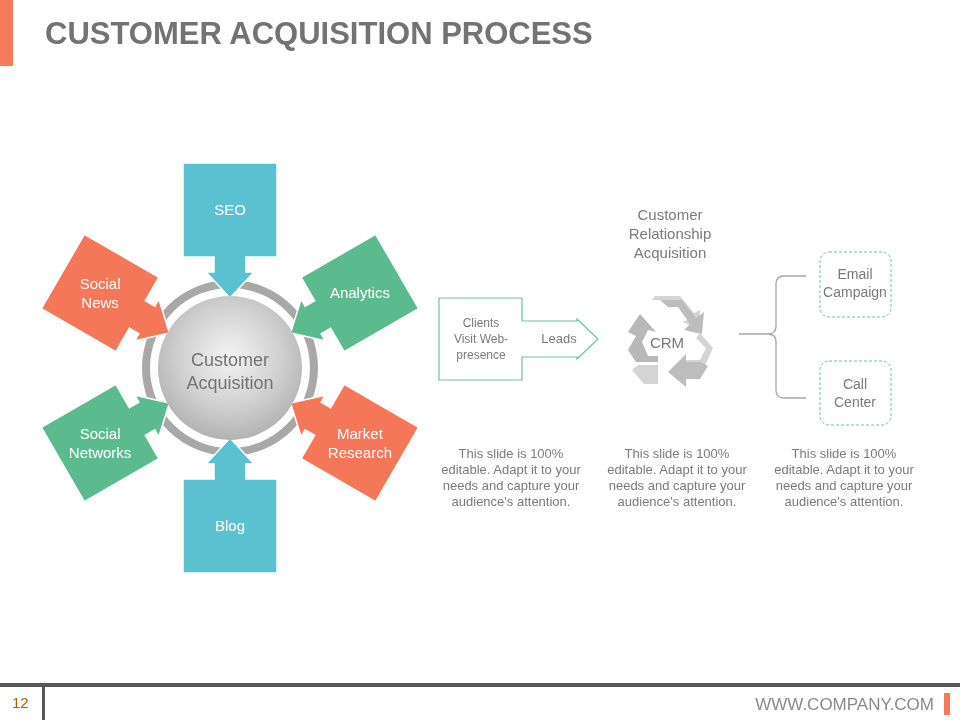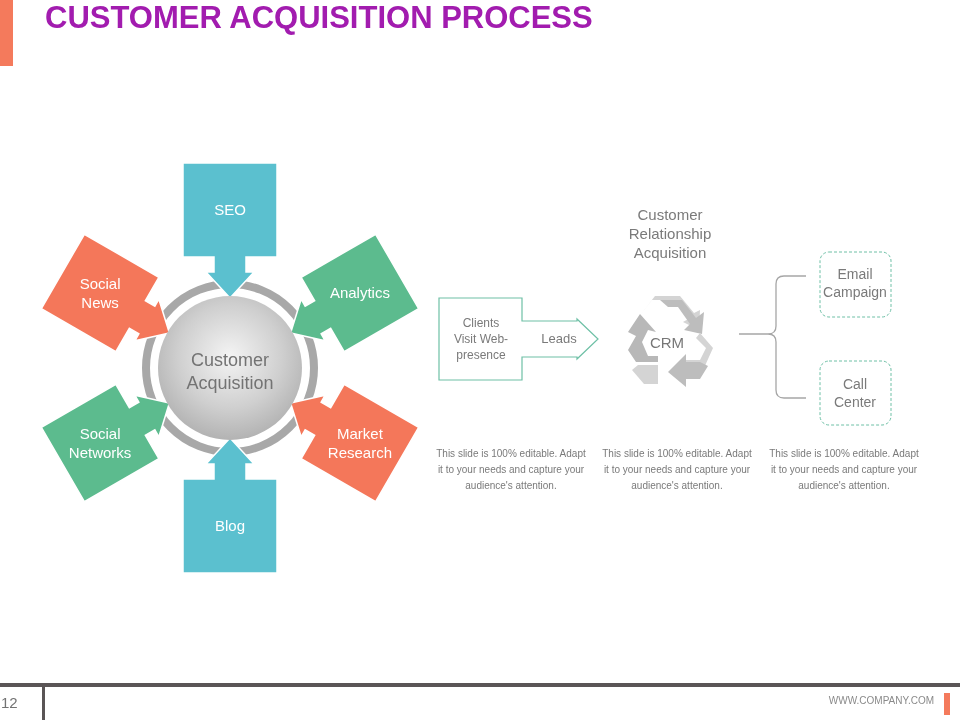--- a/index.html
+++ b/index.html
@@ -1,26 +1,26 @@
 <!DOCTYPE html>
 <html><head>
 <meta charset="utf-8">
 <style>
   html, body { margin: 0; padding: 0; }
   body { width: 960px; height: 720px; position: relative; background: #ffffff; overflow: hidden; font-family: "Liberation Sans", sans-serif; }
   .accent-bar { position: absolute; left: 0; top: 0; width: 13px; height: 66px; background: #f47a5c; }
-  .title { position: absolute; left: 45px; top: 0; font-size: 31px; font-weight: bold; color: #a21caf; letter-spacing: 0px; white-space: nowrap; }
+  .title { position: absolute; left: 45px; top: 16px; font-size: 31px; font-weight: bold; color: #737373; letter-spacing: 0px; white-space: nowrap; }
   svg.diagram { position: absolute; left: 0; top: 0; }
   .lbl { font-family: "Liberation Sans", sans-serif; }
-  .caption { position: absolute; width: 150px; text-align: center; font-size: 10px; line-height: 16px; color: #7a7a7a; top: 446px; }
+  .caption { position: absolute; width: 150px; text-align: center; font-size: 13px; line-height: 16px; color: #7a7a7a; top: 446px; }
   .crm-title { position: absolute; left: 600px; top: 205px; width: 140px; text-align: center; font-size: 15px; line-height: 19px; color: #7a7a7a; }
   .footer-line { position: absolute; left: 0; top: 683px; width: 960px; height: 4px; background: #5a5556; }
   .footer-vline { position: absolute; left: 42px; top: 683px; width: 3px; height: 37px; background: #5a5556; }
-  .page-num { position: absolute; left: 1px; top: 694px; font-size: 15px; color: #737373; }
-  .footer-url { position: absolute; right: 26px; top: 695px; font-size: 10px; color: #8a8a8a; }
+  .page-num { position: absolute; left: 12px; top: 694px; font-size: 15px; color: #a16207; }
+  .footer-url { position: absolute; right: 26px; top: 695px; font-size: 17px; color: #8a8a8a; }
   .footer-accent { position: absolute; right: 10px; top: 693px; width: 6px; height: 22px; background: #f47a5c; }
 </style>
 </head>
 <body>
 
 <div class="accent-bar"></div>
 <div class="title">CUSTOMER ACQUISITION PROCESS</div>
 
 <svg class="diagram" width="960" height="720" viewBox="0 0 960 720">
   <defs>

